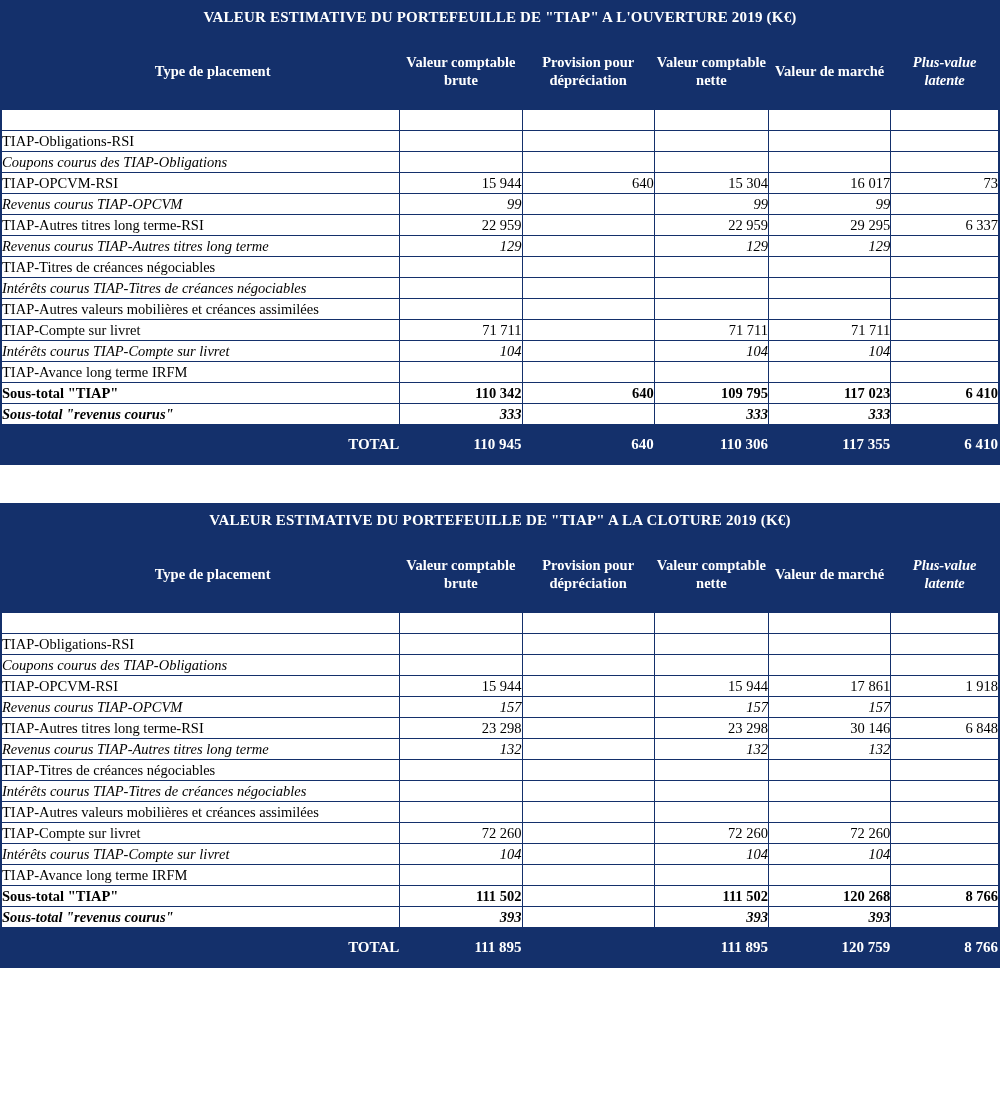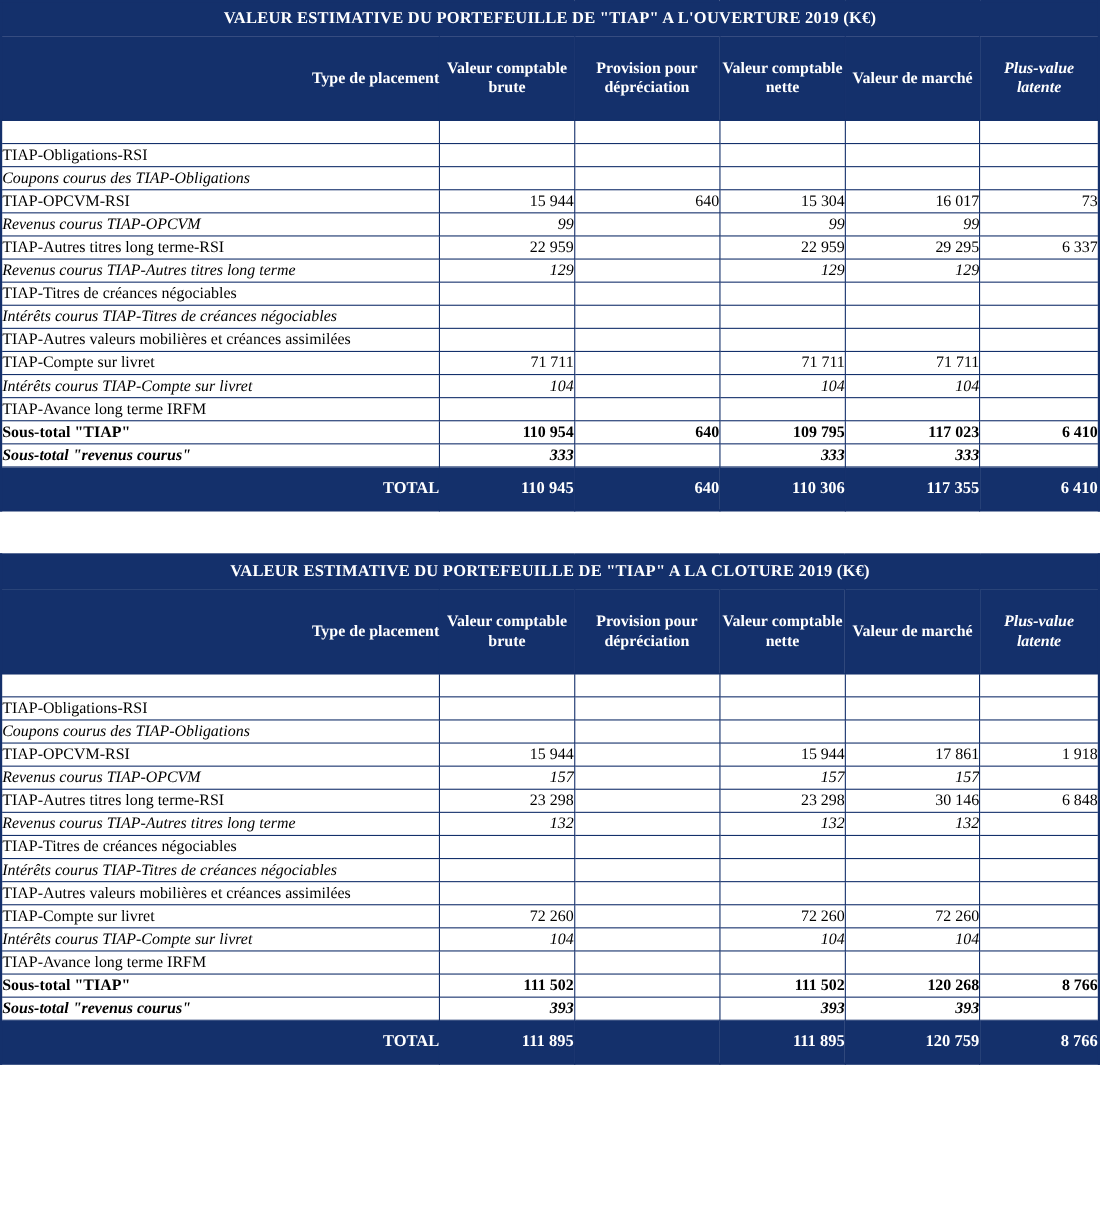--- a/index.html
+++ b/index.html
@@ -44,21 +44,21 @@
     background: #14306b;
     color: #ffffff;
     font-weight: bold;
     font-size: 14.5px;
     height: 76px;
     padding: 2px 8px;
     line-height: 1.25;
     border: 1px solid #ffffff;
   }
   .head-row th.first {
-    text-align: right;
+    text-align: center;
     padding-left: 24px;
     border-left: 1px solid #14306b;
   }
   .head-row th.center {
     text-align: center;
   }
   .head-row th.last {
     border-right: 1px solid #14306b;
   }
   .head-row th em {
@@ -252,21 +252,21 @@
       <tr>
         <td class="body-cell lbl">TIAP-Avance long terme IRFM</td>
         <td class="body-cell num"></td>
         <td class="body-cell num"></td>
         <td class="body-cell num"></td>
         <td class="body-cell num"></td>
         <td class="body-cell num"></td>
       </tr>
       <tr>
         <td class="body-cell lbl bold">Sous-total "TIAP"</td>
-        <td class="body-cell num bold">110 954</td>
+        <td class="body-cell num bold">110 342</td>
         <td class="body-cell num bold">640</td>
         <td class="body-cell num bold">109 795</td>
         <td class="body-cell num bold">117 023</td>
         <td class="body-cell num bold">6 410</td>
       </tr>
       <tr class="tbl-body-last">
         <td class="body-cell lbl bold italic">Sous-total "revenus courus"</td>
         <td class="body-cell num bold italic">333</td>
         <td class="body-cell num bold italic"></td>
         <td class="body-cell num bold italic">333</td>

